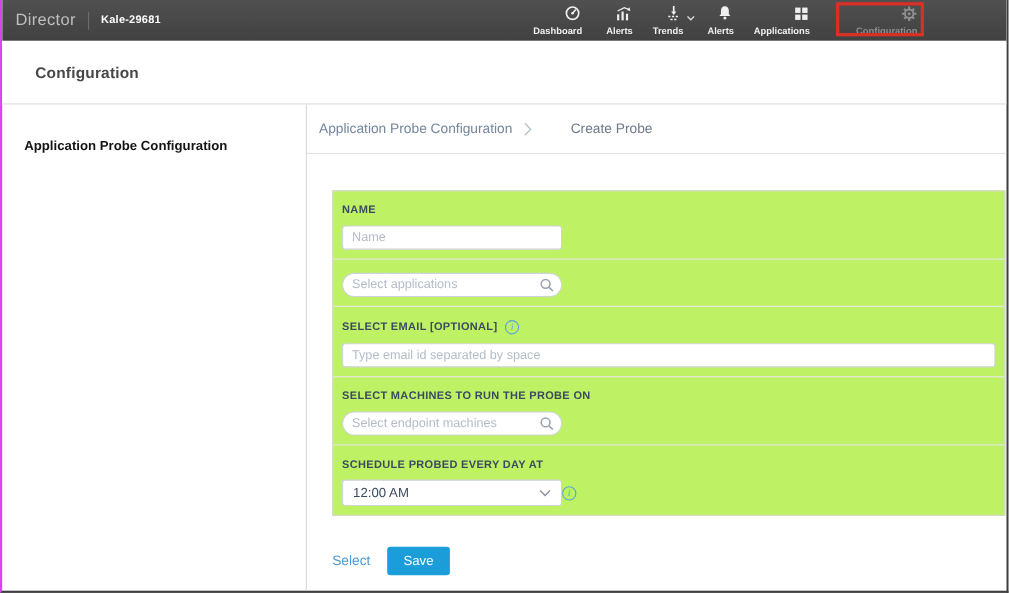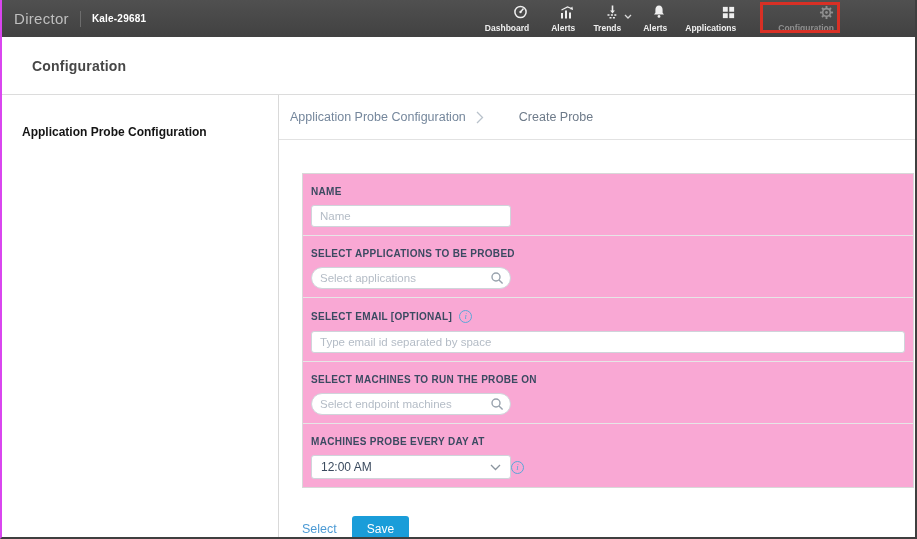--- a/index.html
+++ b/index.html
@@ -45,21 +45,21 @@
   .main{ flex:1; position:relative; }
   .breadcrumb{
     height:45px; display:flex; align-items:center; gap:10px;
     padding-left:11px; border-bottom:1px solid #e2e2e2; font-size:12.5px;
   }
   .crumb-link{ color:#75879c; cursor:pointer; text-decoration:none; }
   .crumb-current{ color:#6e7b8a;margin-left:25px; }
   .crumb-sep{ display:flex; align-items:center; color:#b9c2cb; }
   
   .form-panel{
-    margin:33px 0 0 23px; width:612px; border:1px solid #d8d8d8; background:#f9a8d4;
+    margin:33px 0 0 23px; width:612px; border:1px solid #d8d8d8; background:#bef264;
   }
   .field-row{ padding:12px 8px 8px 8px; border-bottom:1px solid #e6e6e6; }
   .field-row:last-child{ border-bottom:none; }
   .field-label-line{ display:flex; align-items:center; gap:7px; margin-bottom:8px; }
   .field-label{
     font-size:10px; font-weight:bold; color:#3b4a61; letter-spacing:.3px; line-height:1.1;
   }
   .text-input{
     width:200px; height:22px; border:1px solid #cfd4da; border-radius:3px;
     padding:0 8px; font-size:11.5px; color:#3a4a5e; background:#fff; outline:none;
@@ -215,23 +215,20 @@
       <div class="form-panel">
 
         <div class="field-row">
           <div class="field-label-line">
             <span class="field-label">NAME</span>
           </div>
           <input class="text-input" type="text" placeholder="Name" style="">
         </div>
 
         <div class="field-row">
-          <div class="field-label-line">
-            <span class="field-label">SELECT APPLICATIONS TO BE PROBED</span>
-          </div>
           <div class="input-wrap">
             <input class="text-input" type="text" placeholder="Select applications" style="">
             <span class="search-icon">
               <svg width="14" height="14" viewBox="0 0 14 14">
                   <circle cx="6" cy="6" r="4" fill="none" stroke="#98a2ad" stroke-width="1.4"></circle>
                   <line x1="9" y1="9" x2="12.6" y2="12.6" stroke="#98a2ad" stroke-width="1.4"></line>
                 </svg>
             </span>
           </div>
         </div>
@@ -254,21 +251,21 @@
               <svg width="14" height="14" viewBox="0 0 14 14">
                   <circle cx="6" cy="6" r="4" fill="none" stroke="#98a2ad" stroke-width="1.4"></circle>
                   <line x1="9" y1="9" x2="12.6" y2="12.6" stroke="#98a2ad" stroke-width="1.4"></line>
                 </svg>
             </span>
           </div>
         </div>
 
         <div class="field-row">
           <div class="field-label-line">
-            <span class="field-label">MACHINES PROBE EVERY DAY AT</span>
+            <span class="field-label">SCHEDULE PROBED EVERY DAY AT</span>
           </div>
           <div class="select-line">
             <div class="select-box" role="combobox">
               <span>12:00 AM</span>
               <span>
                 <svg width="11" height="7" viewBox="0 0 11 7">
                     <polyline points="1,1 5.5,5.5 10,1" fill="none" stroke="#8a949e" stroke-width="1.3"></polyline>
                   </svg>
               </span>
             </div>

